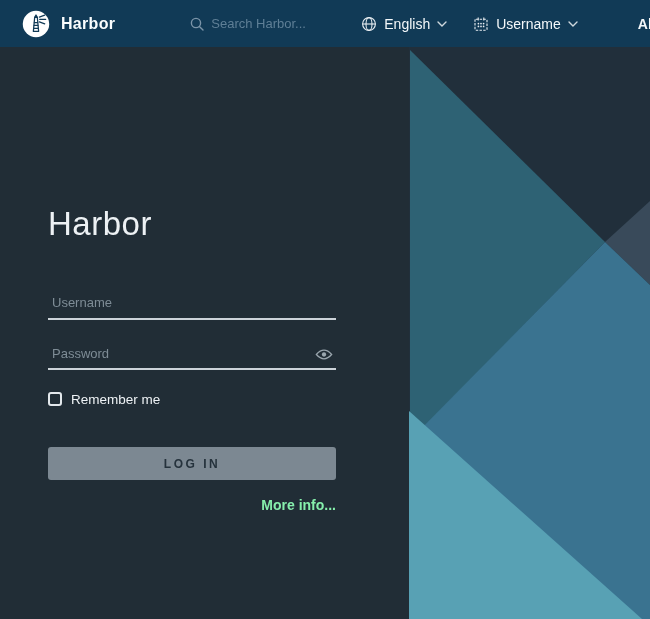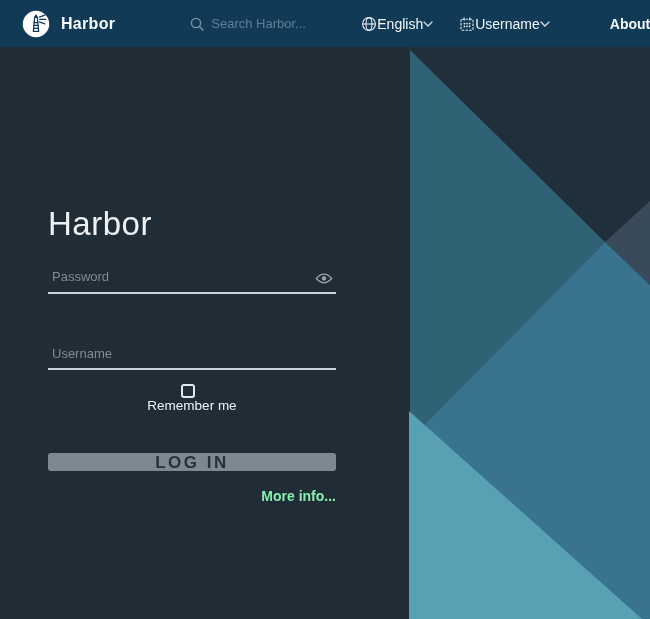--- a/index.html
+++ b/index.html
@@ -12,21 +12,21 @@
   .logo-wrap { width:28px; height:28px; flex:0 0 auto; }
   .brand { margin-left:11px; color:#fafdfe; font-size:16px; font-weight:700;
     letter-spacing:.3px; cursor:pointer; }
   .nav-divider { width:1px; height:26px; background:rgba(255,255,255,.18); }
   .div-1 { margin-left:55px; }
   .search-box { margin-left:20px; display:flex; align-items:flex-end; gap:7px; }
   .search-box input { background:transparent; border:none; outline:none; width:150px;
     font-size:13px; color:#cfd8de; font-family:"Liberation Sans", sans-serif; }
   .search-box input::placeholder { color:#5f7f96; }
   .nav-spacer { flex:1; }
-  .nav-item { display:flex; align-items:center; color:#f4f8fa;
+  .nav-item { display:flex; align-items:center; gap:7px; color:#f4f8fa;
     font-size:14px; cursor:pointer;text-align:right; }
   .nav-item + .nav-item { margin-left:26px; }
   .div-2 { margin-left:26px; }
   .about-link { margin-left:34px; margin-right:42px; color:#f4f8fa; font-size:14px;
     font-weight:600; text-decoration:none; cursor:pointer; }
 
   
   .main { display:flex; height:572px; }
   .login-panel { width:409px; height:100%; background:#212d36; position:relative; }
   .art-panel { width:241px; height:100%; position:relative; }
@@ -37,26 +37,26 @@
     color:#edf1f4; letter-spacing:.5px; }
   .login-form { width:288px; margin-left:48px; display:flex; flex-direction:column; }
   .field { margin-top:50px; position:relative; }
   .field.pw { margin-top:24px; }
   .field input { width:100%; height:26px; background:transparent; border:none;
     border-bottom:2px solid #ccd3d9; outline:none; font-size:13px; color:#cfd8de;
     font-family:"Liberation Sans", sans-serif; padding:0 24px 6px 4px; }
   .field input::placeholder { color:#7e8c96; }
   .eye-btn { position:absolute; right:2px; top:4px; width:20px; height:14px;
     cursor:pointer; display:flex; align-items:center; justify-content:center; }
-  .remember-row { margin-top:14px; display:flex; align-items:center; cursor:pointer;flex-direction:column; }
+  .remember-row { margin-top:22px; display:flex; cursor:pointer; }
   .checkbox { width:14px; height:14px; border:2px solid #e3e8ec; border-radius:3px;
     background:transparent; margin-right:9px; flex:0 0 auto; }
   .remember-text { color:#eef2f5; font-size:13.5px; }
-  .login-btn { margin-top:40px; height:18px; width:100%; background:#7c8892;
-    border:none; border-radius:3px; color:#25323c; font-size:17px; font-weight:700;
+  .login-btn { margin-top:40px; height:33px; width:100%; background:#7c8892;
+    border:none; border-radius:3px; color:#25323c; font-size:12px; font-weight:700;
     letter-spacing:2.5px; cursor:pointer; font-family:"Liberation Sans", sans-serif; }
   .more-info { margin-top:16px; text-align:right; }
   .more-info a { color:#86efac; font-size:14px; font-weight:600;
     text-decoration:none; cursor:pointer; }
 </style>
 </head>
 <body>
 
 <header class="navbar">
   <div class="logo-wrap">
@@ -128,32 +128,32 @@
 
   <a class="about-link">About</a>
 </header>
 
 <div class="main">
 
   <section class="login-panel">
     <h1 class="page-title">Harbor</h1>
 
     <div class="login-form">
+      <div class="field">
+        <input type="text" placeholder="Username" style="">
+      </div>
+
       <div class="field pw">
         <input type="password" placeholder="Password" style="">
         <span class="eye-btn">
           <svg width="18" height="11" viewBox="0 0 20 12">
             <path d="M1.5 6 Q10 -3.5 18.5 6 Q10 15.5 1.5 6 Z" fill="none" stroke="#9aa6ae" stroke-width="1.4"></path>
             <circle cx="10" cy="6" r="2.4" fill="#9aa6ae"></circle>
           </svg>
         </span>
-      </div>
-
-      <div class="field">
-        <input type="text" placeholder="Username" style="">
       </div>
 
       <label class="remember-row">
         <span class="checkbox"></span>
         <span class="remember-text">Remember me</span>
       </label>
 
       <button class="login-btn">LOG IN</button>
 
       <div class="more-info">

